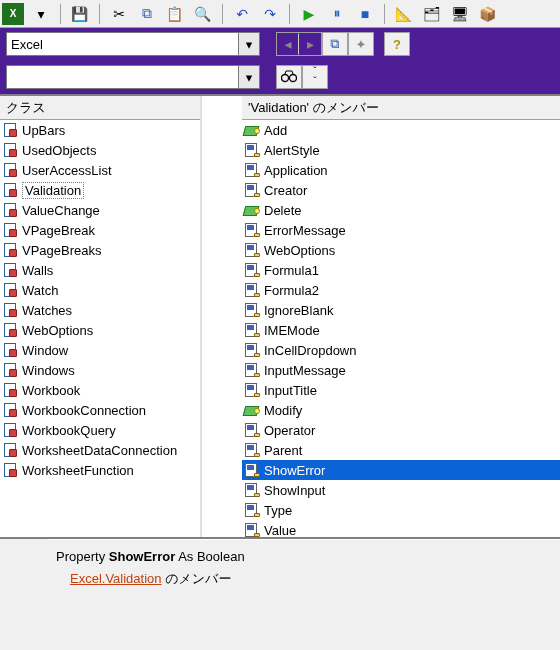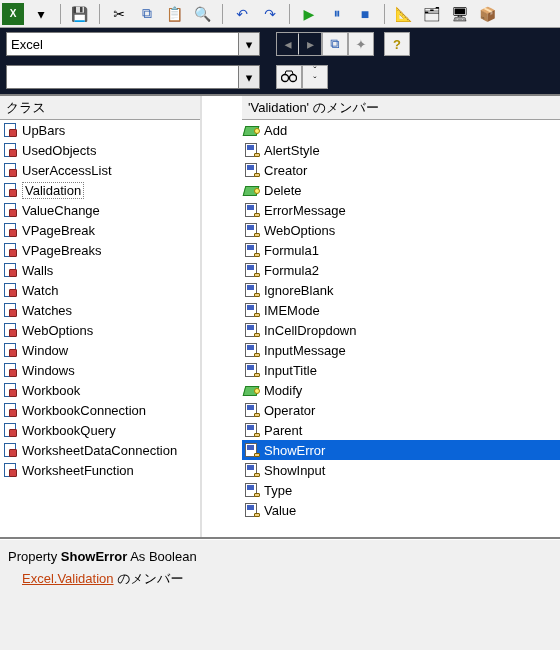--- a/index.html
+++ b/index.html
@@ -23,21 +23,21 @@
   }
   .tb-btn {
     width: 22px; height: 22px;
     display: flex; align-items: center; justify-content: center;
     border: 1px solid transparent;
     font-size: 14px;
   }
   .tb-sep { width:1px; height:20px; background:#a0a0a0; margin:0 2px;}
   .nav-row {
     height: 32px;
-    background: #0f172a;
+    background: #4c1d95;
     display: flex;
     align-items: center;
     padding: 4px 6px;
     gap: 0;
   }
   .nav-row.second { height: 34px; }
   select.combo, .combo-input {
     height: 24px;
     border: 1px solid #7a7a7a;
     background: #fff;
@@ -138,20 +138,21 @@
     position:absolute;width:6px;height:4px;background:#f0d080;
     right:0;bottom:1px;border:1px solid #806000;border-radius:1px;
   }
   .bottombar {
     height: 65px;
     background:#f0f0f0;
     border-top:1px solid #fff;
     padding: 6px 8px;
     font-size:13px;
     line-height:1.7;
+    margin-left:48px;
   }
   .bottombar .sig { font-family: "MS PGothic", sans-serif;}
   .bottombar .link { color:#c2410c; text-decoration:underline; cursor:pointer;}
   .lbl{font-size:13px;}
 </style>
 </head>
 <body>
 
 <div class="toolbar-top">
   <span class="tb-btn" style="background:#207020;color:#fff;font-size:10px;font-weight:bold;">X</span>
@@ -301,20 +302,26 @@
         <div class="item">
           <span class="ico prop">
             <span class="hand"></span>
           </span>
           <span class="lbl">AlertStyle</span>
         </div>
         <div class="item">
           <span class="ico prop">
             <span class="hand"></span>
           </span>
+          <span class="lbl">Application</span>
+        </div>
+        <div class="item">
+          <span class="ico prop">
+            <span class="hand"></span>
+          </span>
           <span class="lbl">Creator</span>
         </div>
         <div class="item">
           <span class="ico method"></span>
           <span class="lbl">Delete</span>
         </div>
         <div class="item">
           <span class="ico prop">
             <span class="hand"></span>
           </span>

